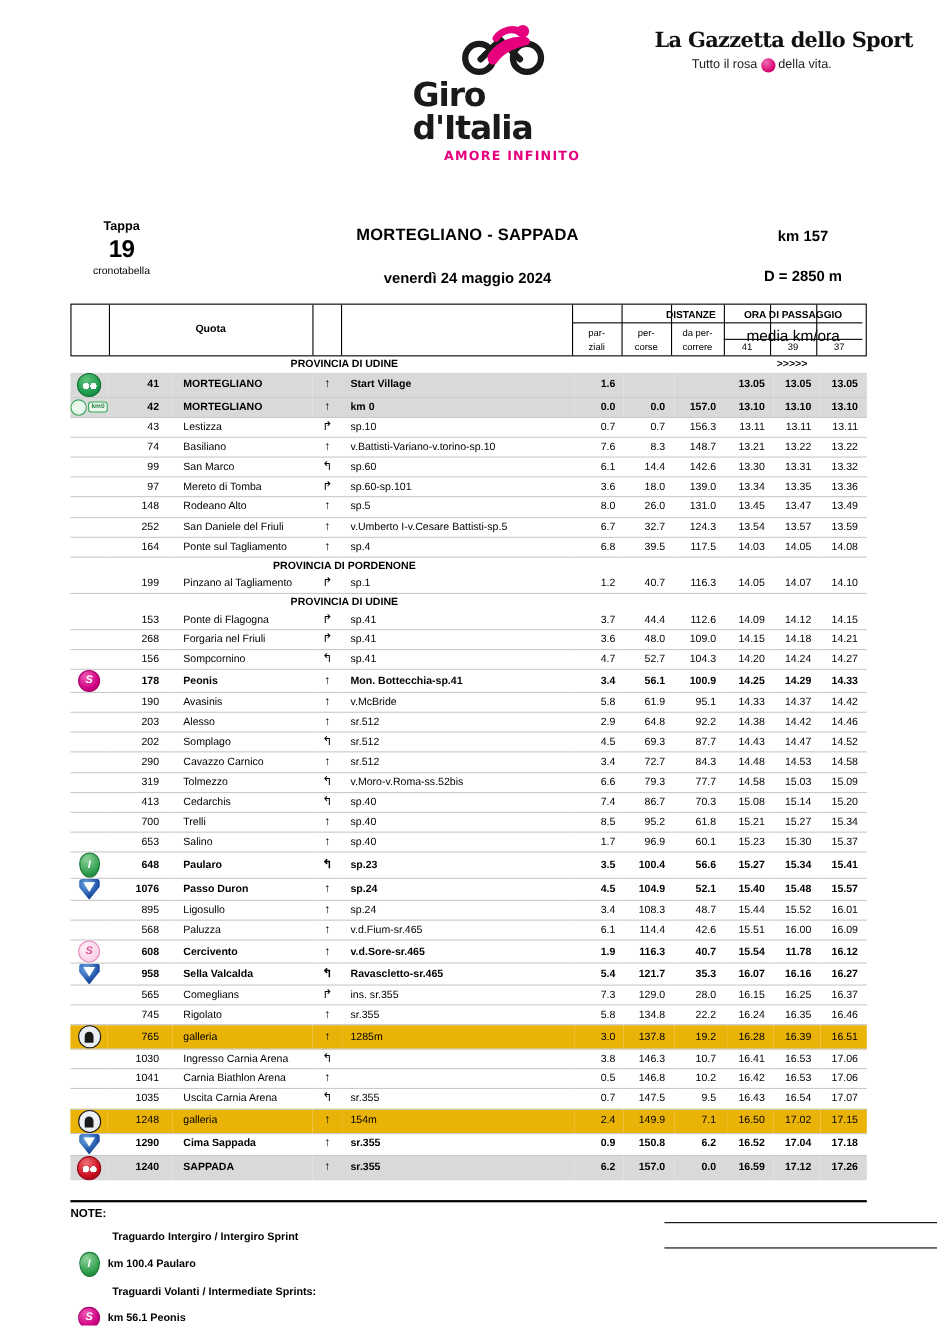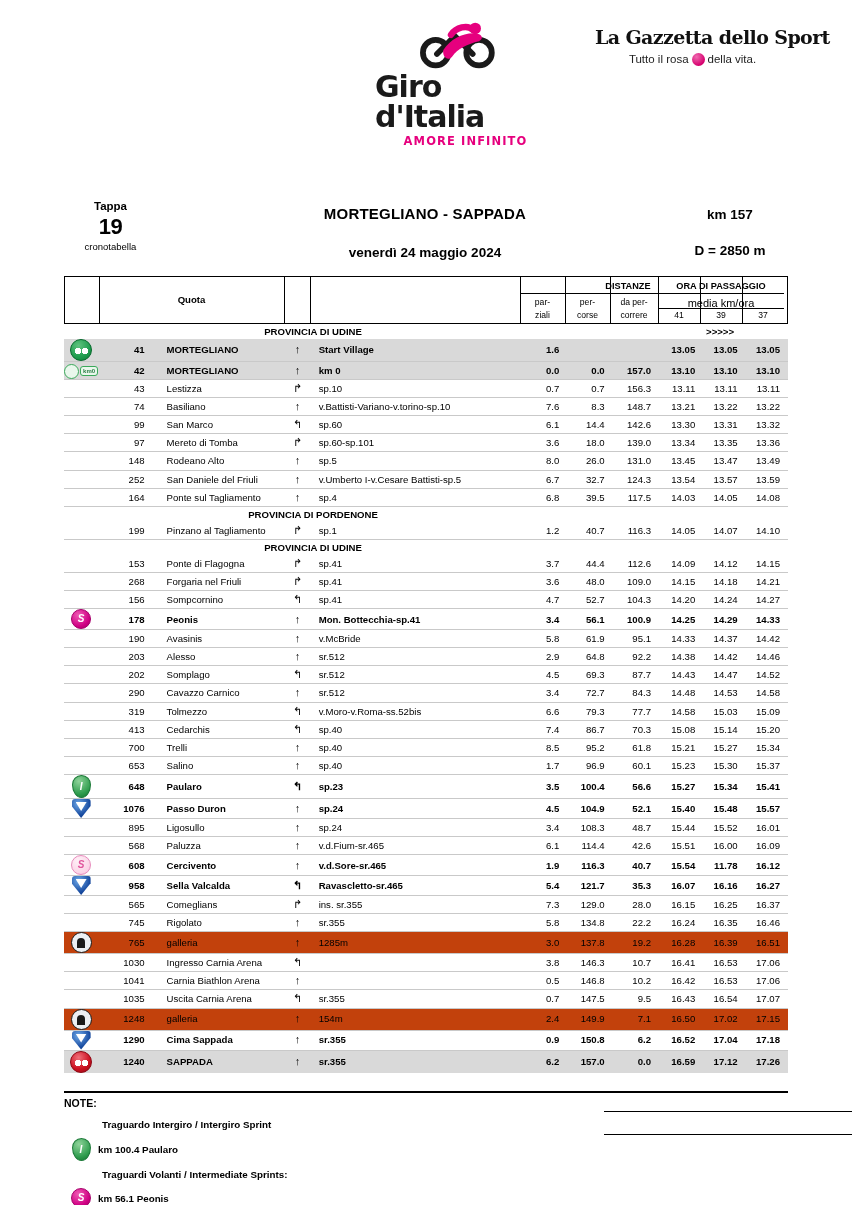--- a/index.html
+++ b/index.html
@@ -52,21 +52,21 @@
 
   
   .hdr-wrap{position:absolute;left:64px;top:276px;width:724px;height:48px;
     border:1.4px solid #000;box-sizing:border-box;}
   .v-line{position:absolute;top:0;height:46px;width:0;border-left:1.4px solid #000;}
   .hdr-label{position:absolute;font-weight:bold;text-align:center;}
 
   .row{height:17.1px;}
   .row td{border-bottom:0.8px solid #c9c9c9;height:17.1px;line-height:17.1px;}
   .row.grey td{background:#d9d9d9;}
-  .row.blue td{background:#c2410c;}
+  .row.blue td{background:#eab308;}
   .row.bold td{font-weight:bold;}
   .row.last td{border-bottom:none;}
 
   .c-icon{width:34px;text-align:center;}
   .c-quota{width:58px;text-align:right;padding-right:12px !important;}
   .c-name{width:160px;padding-left:10px !important;}
   .c-arrow{width:26px;text-align:center;font-size:11px;}
   .c-road{width:210px;padding-left:8px !important;margin-top:14px;}
   .c-par{width:45px;text-align:right;padding-right:8px !important;}
   .c-perc{width:45px;text-align:right;padding-right:8px !important;}
@@ -192,21 +192,21 @@
 
     <div class="hdr-label" style="left:455px;top:20px;width:45px;font-size:8.6px;font-weight:normal;">par-</div>
     <div class="hdr-label" style="left:455px;top:33px;width:45px;font-size:8.6px;font-weight:normal;">ziali</div>
     <div class="hdr-label" style="left:500px;top:20px;width:45px;font-size:8.6px;font-weight:normal;">per-</div>
     <div class="hdr-label" style="left:500px;top:33px;width:45px;font-size:8.6px;font-weight:normal;">corse</div>
     <div class="hdr-label" style="left:545px;top:20px;width:48px;font-size:8.6px;font-weight:normal;">da per-</div>
     <div class="hdr-label" style="left:545px;top:33px;width:48px;font-size:8.6px;font-weight:normal;">correre</div>
 
     <div class="hdr-label" style="left:593px;top:4px;width:126px;font-size:9.2px;">ORA DI PASSAGGIO</div>
     <div style="position:absolute;left:593px;top:16px;width:126px;border-top:1.2px solid #000;"></div>
-    <div class="hdr-label" style="left:593px;top:20px;width:126px;font-size:11px;font-weight:normal;">media km/ora</div>
+    <div class="hdr-label" style="left:593px;top:20px;width:126px;font-size:14px;font-weight:normal;">media km/ora</div>
     <div style="position:absolute;left:593px;top:31px;width:126px;border-top:1.2px solid #000;"></div>
     <div class="hdr-label" style="left:593px;top:33px;width:42px;font-size:8.6px;font-weight:normal;">41</div>
     <div class="hdr-label" style="left:635px;top:33px;width:42px;font-size:8.6px;font-weight:normal;">39</div>
     <div class="hdr-label" style="left:677px;top:33px;width:42px;font-size:8.6px;font-weight:normal;">37</div>
   </div>
 
   <table class="tbl" id="tbl" style="top:324px;">
     <colgroup>
       <col style="width:34px">
         <col style="width:58px">

